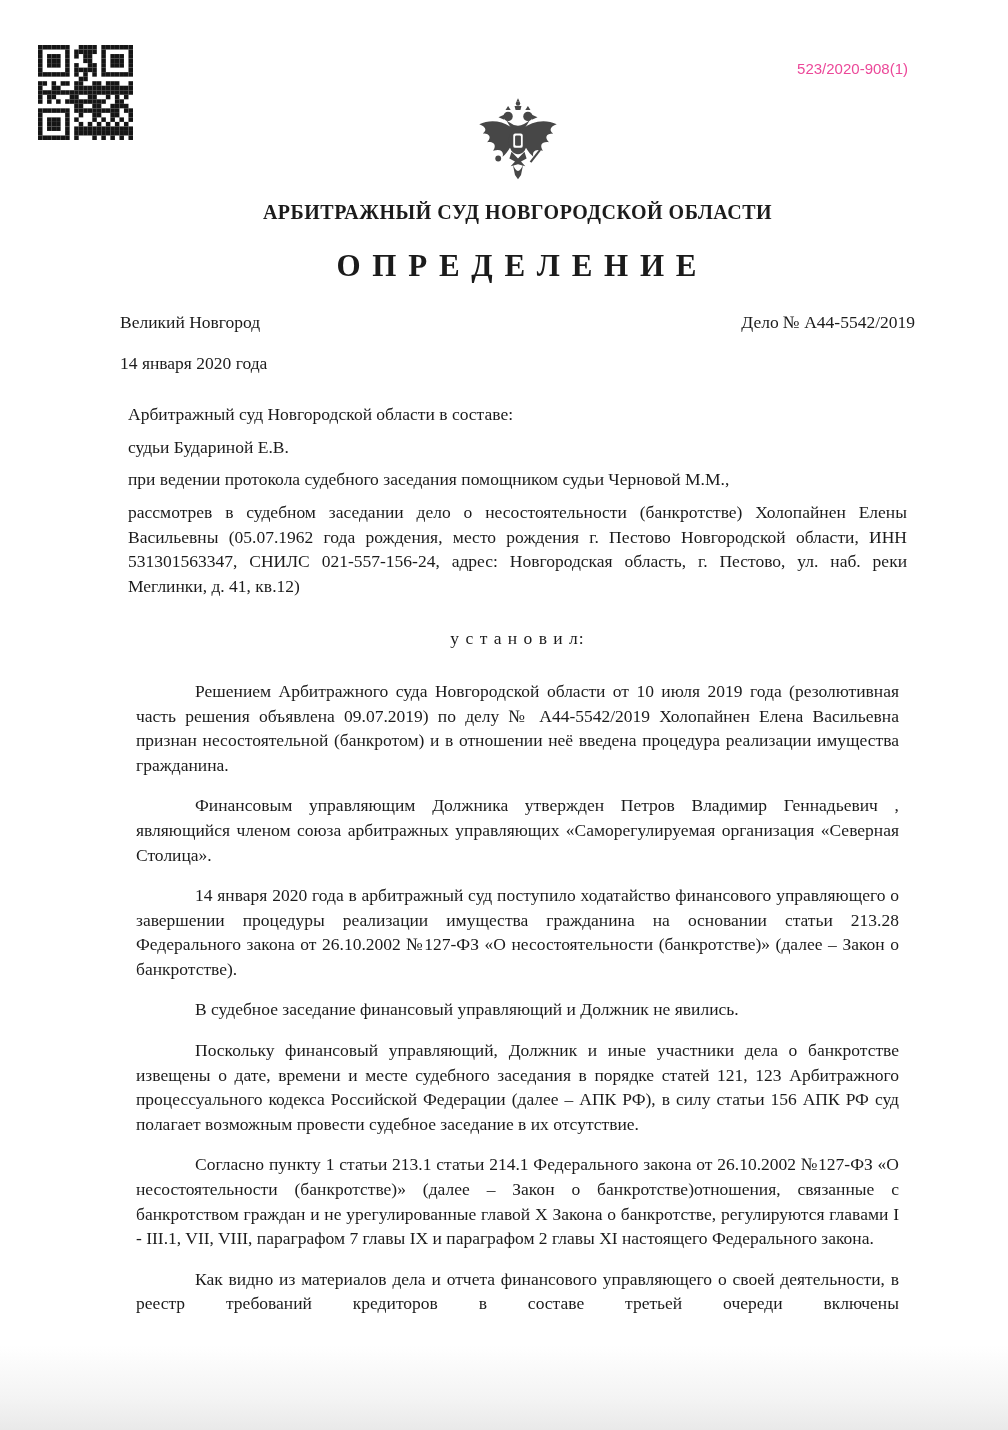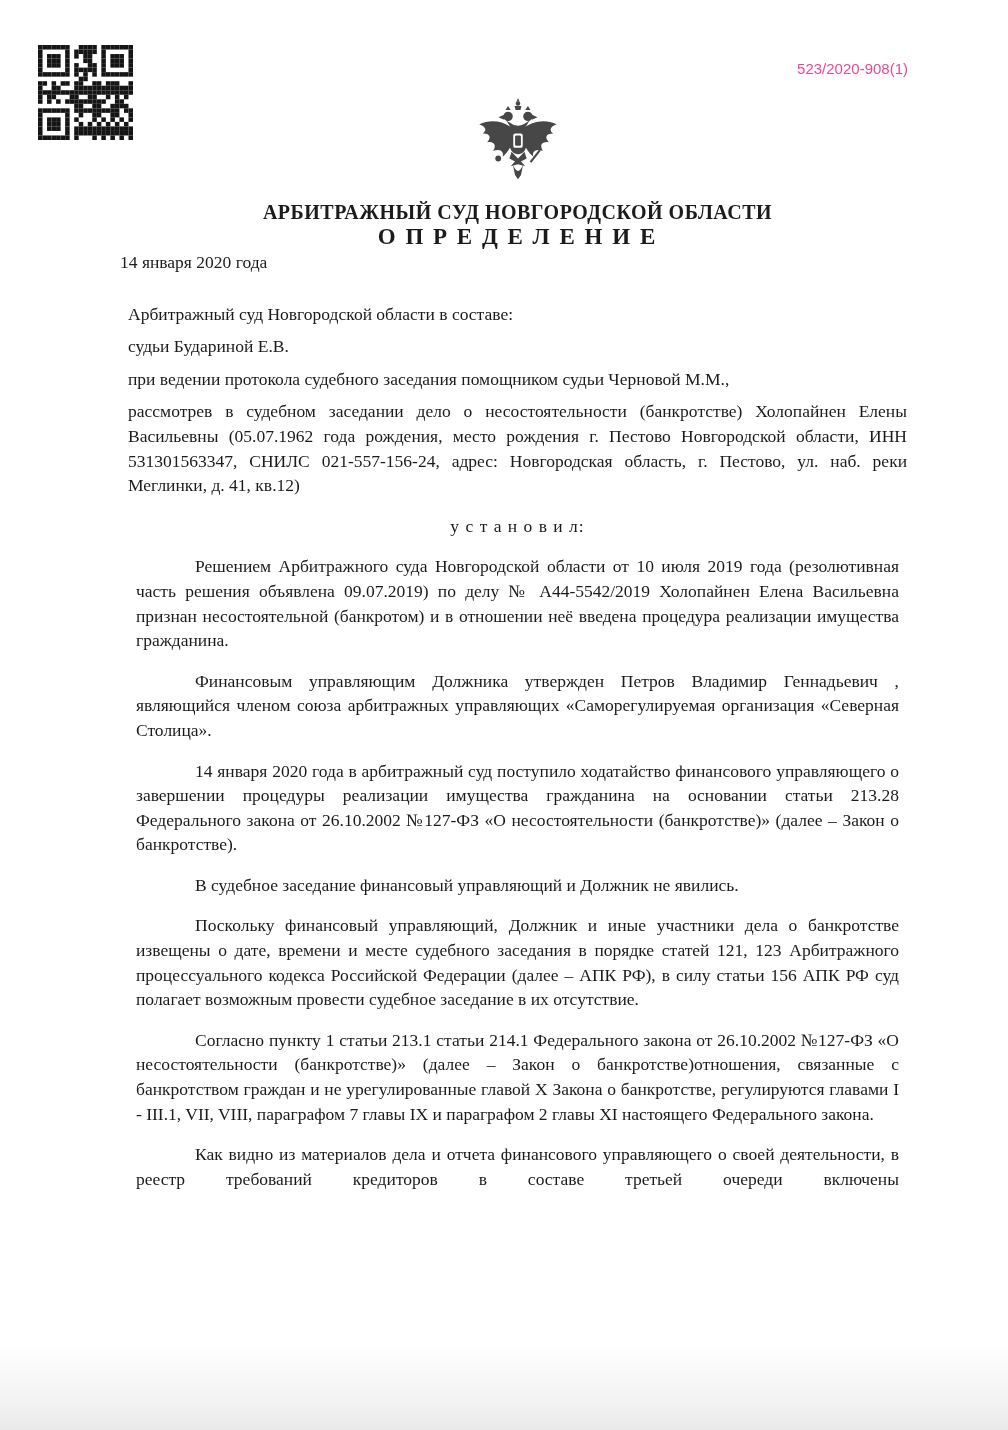--- a/index.html
+++ b/index.html
@@ -46,47 +46,48 @@
   .emblem-wrap svg { display: inline-block; }
   .court-name {
     margin-top: 6px;
     text-align: center;
     font-weight: bold;
     font-size: 20px;
     letter-spacing: 0.5px;
     white-space: nowrap;
   }
   .doc-type {
+    margin-top: 24px;
     text-align: center;
     font-weight: bold;
-    font-size: 23px;
+    font-size: 31px;
     letter-spacing: 2px;
     white-space: nowrap;
   }
   .meta-row {
     margin-top: 26px;
     display: flex;
     justify-content: space-between;
     font-size: 17.5px;
     line-height: 24.6px;
   }
   .date-line {
-    margin-top: 0;
+    margin-top: 16px;
     font-size: 17.5px;
     line-height: 24.6px;
   }
   .textblock {
     font-size: 17.5px;
     line-height: 24.6px;
     text-align: justify;
   }
   .intro { margin-top: 27px; }
   .intro p { margin: 8px; }
   .ruling-word {
-    margin: 16px 0;
+    margin: 28px 0;
     text-align: center;
     font-size: 17.5px;
     line-height: 24.6px;
     letter-spacing: 1px;
   }
   .paras p {
     margin: 16px;
     text-indent: 59px;
   }
   
@@ -416,20 +417,24 @@
 
       <rect x="44.5" y="41" width="11" height="16.5" rx="2.2" fill="#ffffff"></rect>
       <rect x="46.6" y="43.2" width="6.8" height="12" rx="1.6" fill="#474747"></rect>
     </svg>
   </div>
 
   <div class="court-name">АРБИТРАЖНЫЙ СУД НОВГОРОДСКОЙ ОБЛАСТИ</div>
 
   <div class="doc-type">О П Р Е Д Е Л Е Н И Е</div>
 
+  <div class="meta-row">
+    <span>Великий Новгород</span>
+    <span>Дело № А44-5542/2019</span>
+  </div>
 
   <div class="date-line">14 января 2020 года</div>
 
   <div class="intro textblock">
 
       <p>Арбитражный суд Новгородской области в составе:</p>
 
       <p>судьи Будариной Е.В.</p>
 
       <p>при ведении протокола судебного заседания помощником судьи Черновой М.М.,</p>

